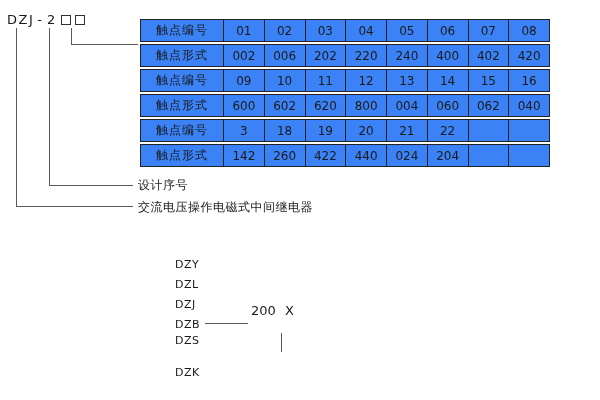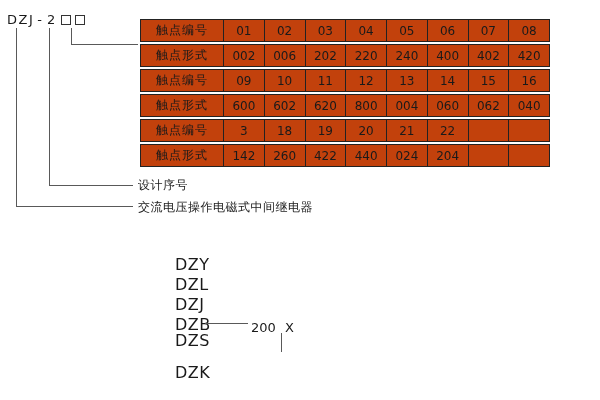--- a/index.html
+++ b/index.html
@@ -27,21 +27,21 @@
     border: 1.5px solid #333333;
     display: inline-block; margin-right: 4px;
   }
   
   .tbl { position: absolute; left: 140px; top: 19px; width: 410px; }
   .trow {
     display: flex;
     border: 1px solid #222222;
     height: 21px;
     margin-bottom: 2px;
-    background: #c2410c;
+    background: #3b82f6;
   }
   .tcell {
     flex: 1 1 0;
     display: flex; align-items: center; justify-content: center;
     font-size: 12px;
     border-left: 1px solid #222222;
     overflow: hidden; white-space: nowrap;
   }
   .tcell.hdr {
     flex: 0 0 82px;
@@ -52,25 +52,25 @@
   .callout {
     position: absolute;
     font-size: 12px;
     letter-spacing: 0.5px;
     line-height: 14px;
     white-space: nowrap;
   }
   
   .tli {
     position: absolute; left: 175px;
-    font-size: 16px; letter-spacing: 0.5px; line-height: 13px;
+    font-size: 11px; letter-spacing: 0.5px; line-height: 13px;
     white-space: nowrap;
   }
   .dzb-val {
-    position: absolute; left: 251px; top: 321px;
+    position: absolute; left: 251px; top: 304px;
     font-size: 13px; word-spacing: 5px; line-height: 13px;
     white-space: nowrap;
   }
   .note {
     position: absolute; left: 266px; top: 355px;
     font-size: 12px; letter-spacing: 0.5px; line-height: 14px;
     white-space: nowrap;
   }
 </style>
 </head>

